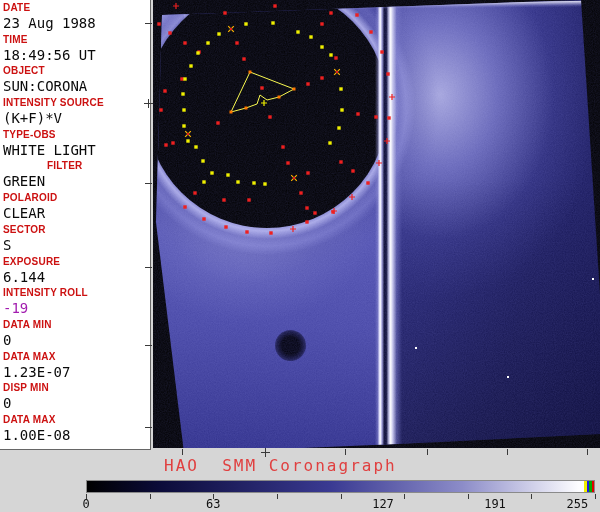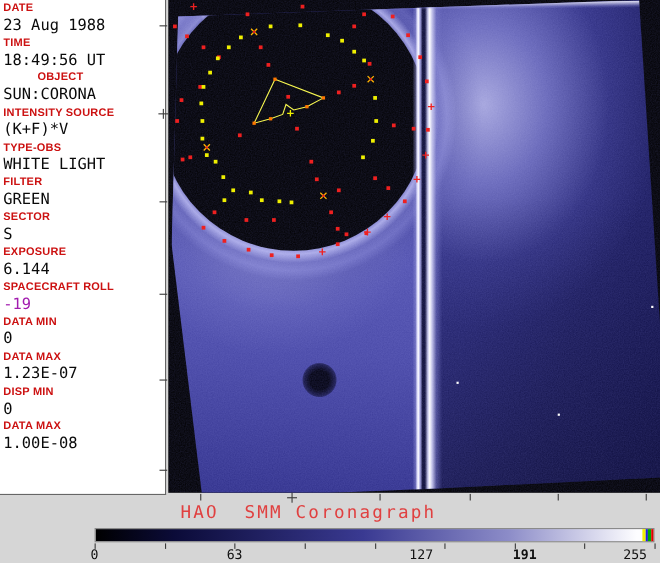--- a/index.html
+++ b/index.html
@@ -63,45 +63,49 @@
     <div>
         <div class="field">
           <div class="flabel" style="color: rgb(204, 17, 17);">DATE</div>
           <div class="fvalue" style="color: rgb(10, 10, 10);">23 Aug 1988</div>
         </div>
         <div class="field">
           <div class="flabel" style="color: rgb(204, 17, 17);">TIME</div>
           <div class="fvalue" style="color: rgb(10, 10, 10);">18:49:56 UT</div>
         </div>
         <div class="field">
-          <div class="flabel" style="color: rgb(204, 17, 17); margin-left: 31px;">OBJECT</div>
+          <div class="flabel" style="color: rgb(204, 17, 17);">OBJECT</div>
           <div class="fvalue" style="color: rgb(10, 10, 10);">SUN:CORONA</div>
         </div>
         <div class="field">
           <div class="flabel" style="color: rgb(204, 17, 17);">INTENSITY SOURCE</div>
           <div class="fvalue" style="color: rgb(10, 10, 10);">(K+F)*V</div>
         </div>
         <div class="field">
           <div class="flabel" style="color: rgb(204, 17, 17);">TYPE-OBS</div>
           <div class="fvalue" style="color: rgb(10, 10, 10);">WHITE LIGHT</div>
         </div>
         <div class="field">
-          <div class="flabel" style="color: rgb(204, 17, 17);">FILTER</div>
+          <div class="flabel" style="color: rgb(204, 17, 17); margin-left: 44px;">FILTER</div>
           <div class="fvalue" style="color: rgb(10, 10, 10);">GREEN</div>
+        </div>
+        <div class="field">
+          <div class="flabel" style="color: rgb(204, 17, 17);">POLAROID</div>
+          <div class="fvalue" style="color: rgb(10, 10, 10);">CLEAR</div>
         </div>
         <div class="field">
           <div class="flabel" style="color: rgb(204, 17, 17);">SECTOR</div>
           <div class="fvalue" style="color: rgb(10, 10, 10);">S</div>
         </div>
         <div class="field">
           <div class="flabel" style="color: rgb(204, 17, 17);">EXPOSURE</div>
           <div class="fvalue" style="color: rgb(10, 10, 10);">6.144</div>
         </div>
         <div class="field">
-          <div class="flabel" style="color: rgb(204, 17, 17);">SPACECRAFT ROLL</div>
+          <div class="flabel" style="color: rgb(204, 17, 17);">INTENSITY ROLL</div>
           <div class="fvalue" style="color: #a21caf;">-19</div>
         </div>
         <div class="field">
           <div class="flabel" style="color: rgb(204, 17, 17);">DATA MIN</div>
           <div class="fvalue" style="color: rgb(10, 10, 10);">0</div>
         </div>
         <div class="field">
           <div class="flabel" style="color: rgb(204, 17, 17);">DATA MAX</div>
           <div class="fvalue" style="color: rgb(10, 10, 10);">1.23E-07</div>
         </div>
@@ -269,15 +273,15 @@
     <div class="tick" style="left: 213.25px; top: 494px; width: 1px; height: 5px;"></div>
     <div class="tick" style="left: 276.875px; top: 494px; width: 1px; height: 5px;"></div>
     <div class="tick" style="left: 340.5px; top: 494px; width: 1px; height: 5px;"></div>
     <div class="tick" style="left: 404.125px; top: 494px; width: 1px; height: 5px;"></div>
     <div class="tick" style="left: 467.75px; top: 494px; width: 1px; height: 5px;"></div>
     <div class="tick" style="left: 531.375px; top: 494px; width: 1px; height: 5px;"></div>
     <div class="tick" style="left: 595px; top: 494px; width: 1px; height: 5px;"></div>
     <div class="cblabel" style="left: 86px;">0</div>
     <div class="cblabel" style="left: 213.25px;">63</div>
     <div class="cblabel" style="left: 343px; margin-left: 40px;">127</div>
-    <div class="cblabel" style="left: 477px; font-weight: bold;">191</div>
+    <div class="cblabel" style="left: 495px;">191</div>
     <div class="cblabel" style="left: 585px; transform: translateX(-85%);">255</div>
   </div>
 
 </body></html>

